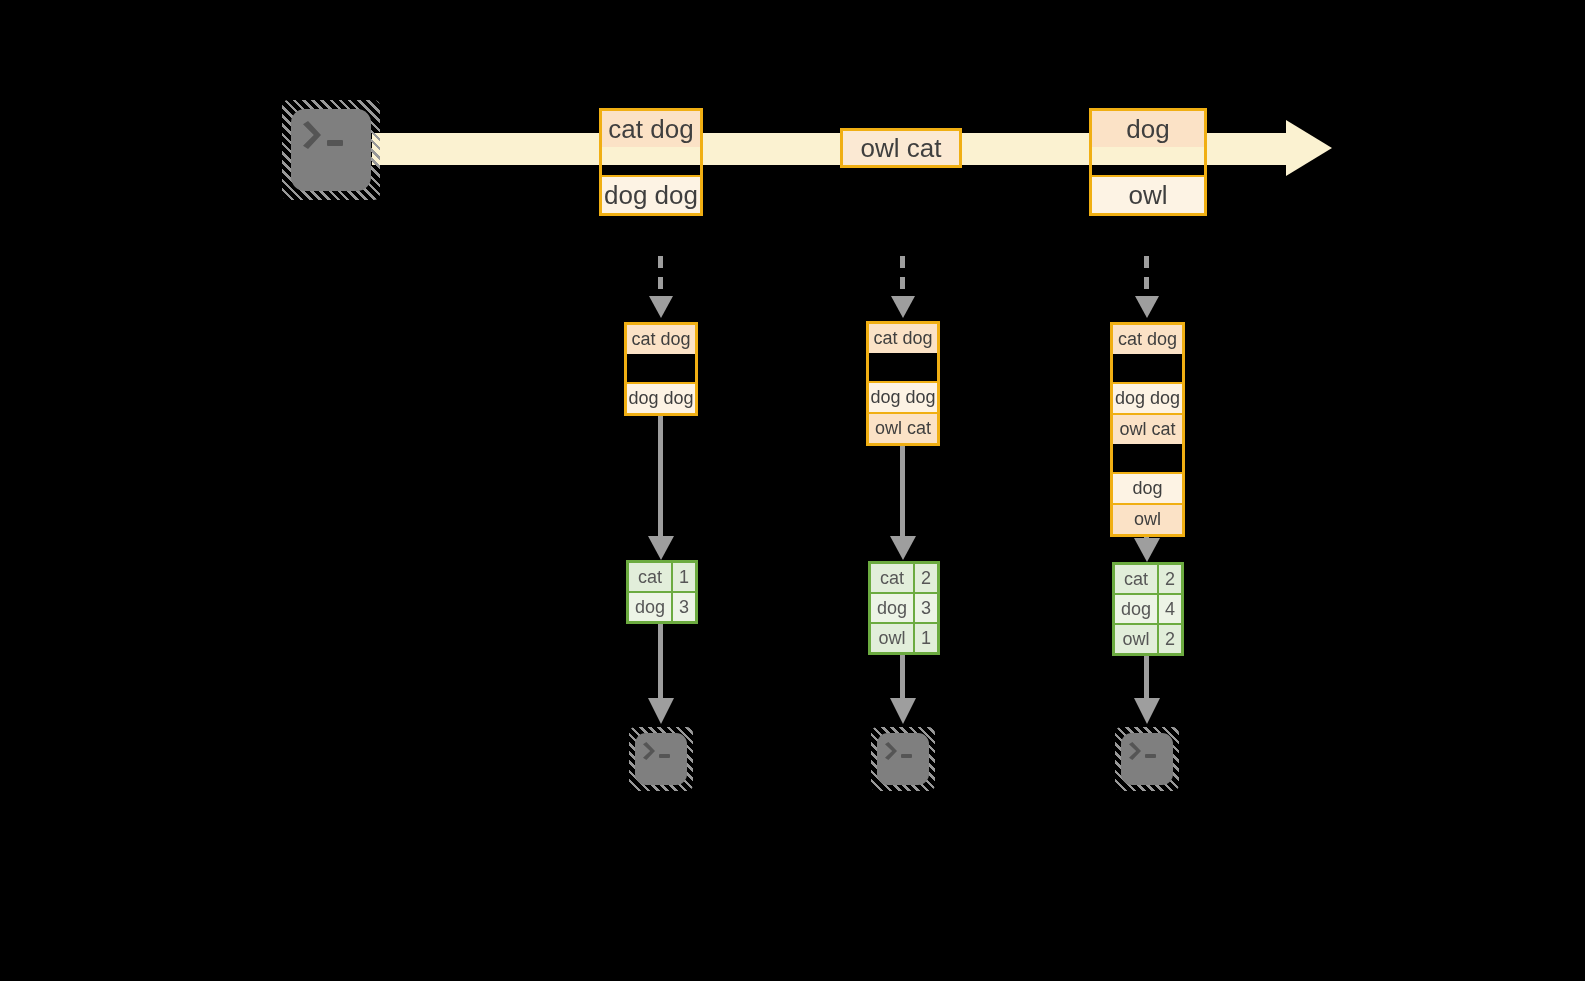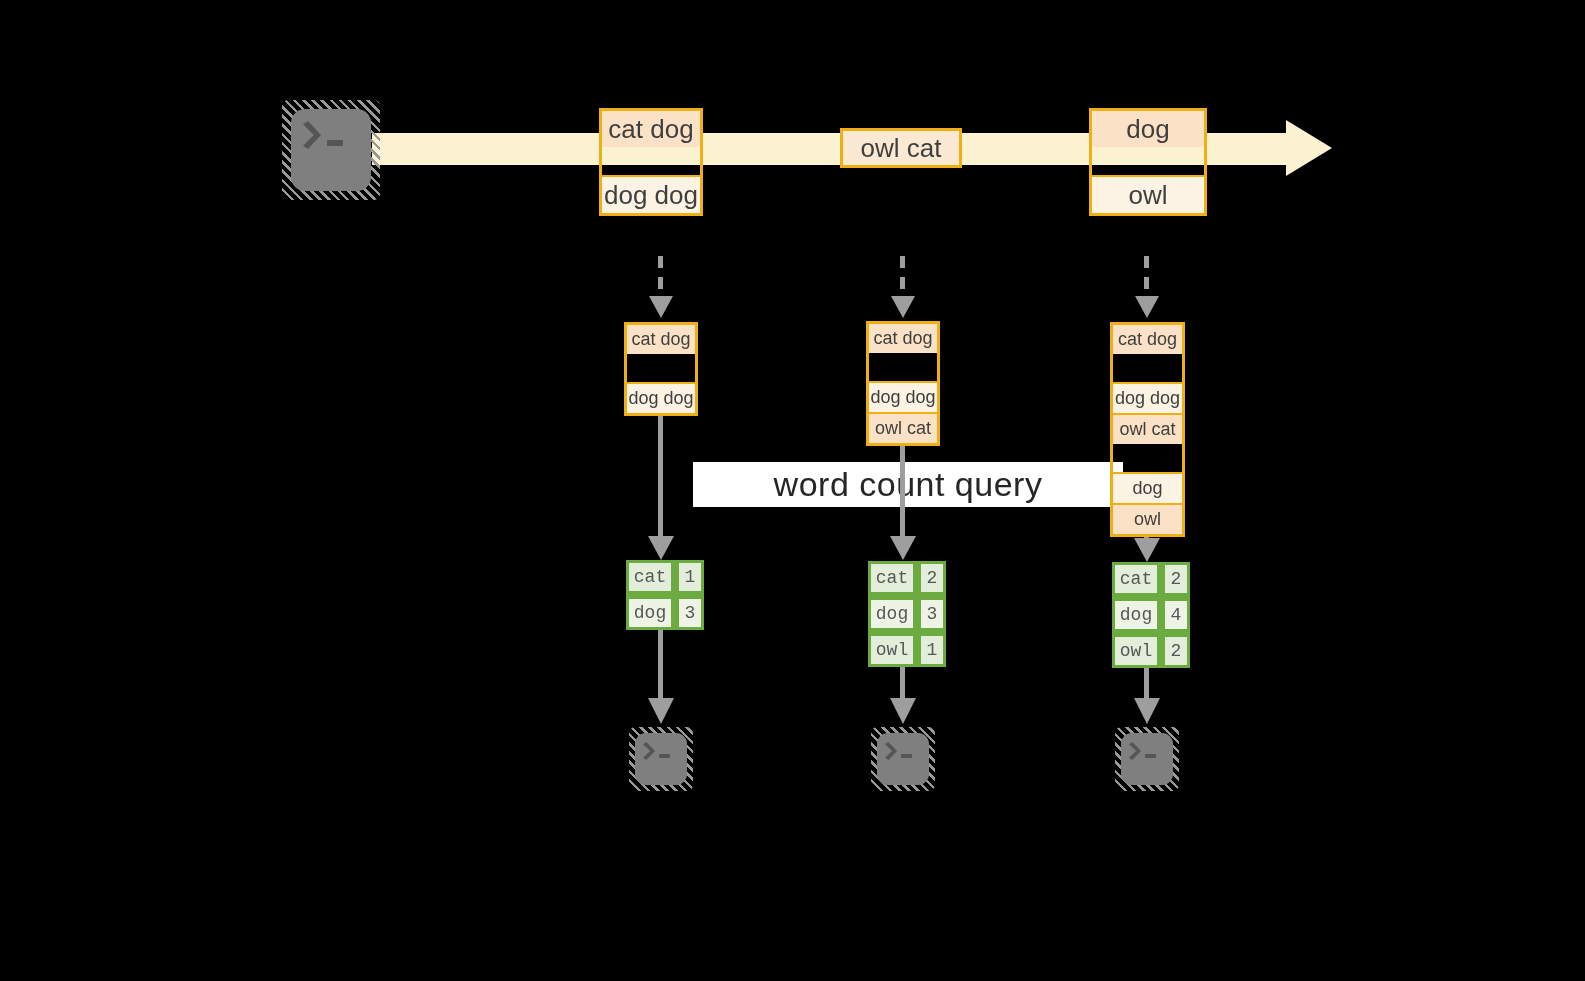--- a/index.html
+++ b/index.html
@@ -28,21 +28,21 @@
   .f-pale{background:var(--pale);}
 
   
   .shaft{width:5px;background:var(--gray);z-index:2;}
   .shaft-dashed{width:5px;z-index:2;
     background:repeating-linear-gradient(to bottom,var(--gray) 0 12px,transparent 12px 21px);}
   .head-down{background:var(--gray);clip-path:polygon(0 0,100% 0,50% 100%);z-index:2;}
 
   
   .gtable{border:3px solid var(--green);background:var(--green);box-sizing:border-box;
-    display:grid;grid-template-columns:42px 22px;gap:8px;z-index:3;font-family:Liberation Mono, monospace;}
+    display:grid;grid-template-columns:42px 22px;gap:2px;z-index:3;}
   .gtable .cell{height:28px;display:flex;align-items:center;justify-content:center;
     font-size:18px;color:var(--cellInk);}
   .c-a{background:var(--cellA);}
   .c-b{background:var(--cellB);}
 
   
   .term{z-index:3;border-radius:6px;
     background:repeating-linear-gradient(45deg,var(--hatch) 0 2.5px,transparent 2.5px 6.5px);}
   .term-inner{position:absolute;background:var(--termgray);}
   .term-lg .term-inner{left:9px;top:9px;width:80px;height:82px;border-radius:14px;}
@@ -81,23 +81,20 @@
 
   <div class="abs ebox ebox-lg1" style="left:840px;top:128px;width:122px;">
     <div class="row f-pale">owl cat</div>
   </div>
 
   <div class="abs ebox ebox-lg" style="left:1089px;top:108px;width:118px;">
     <div class="row f-peach">dog</div>
     <div class="row f-cream">owl</div>
   </div>
 
-  <div class="abs banner" style="left:693px;top:462px;width:430px;height:45px;">
-    <span>word count query</span>
-  </div>
 
   <div class="abs shaft-dashed" style="left:658px;top:256px;height:42px;"></div>
   <div class="abs head-down" style="left:649px;top:296px;width:24px;height:22px;"></div>
 
   <div class="abs ebox batch" style="left:624px;top:322px;width:74px;">
     <div class="row f-peach">cat dog</div>
     <div class="row f-cream">dog dog</div>
   </div>
 
   <div class="abs shaft" style="left:658px;top:388px;height:150px;"></div>

